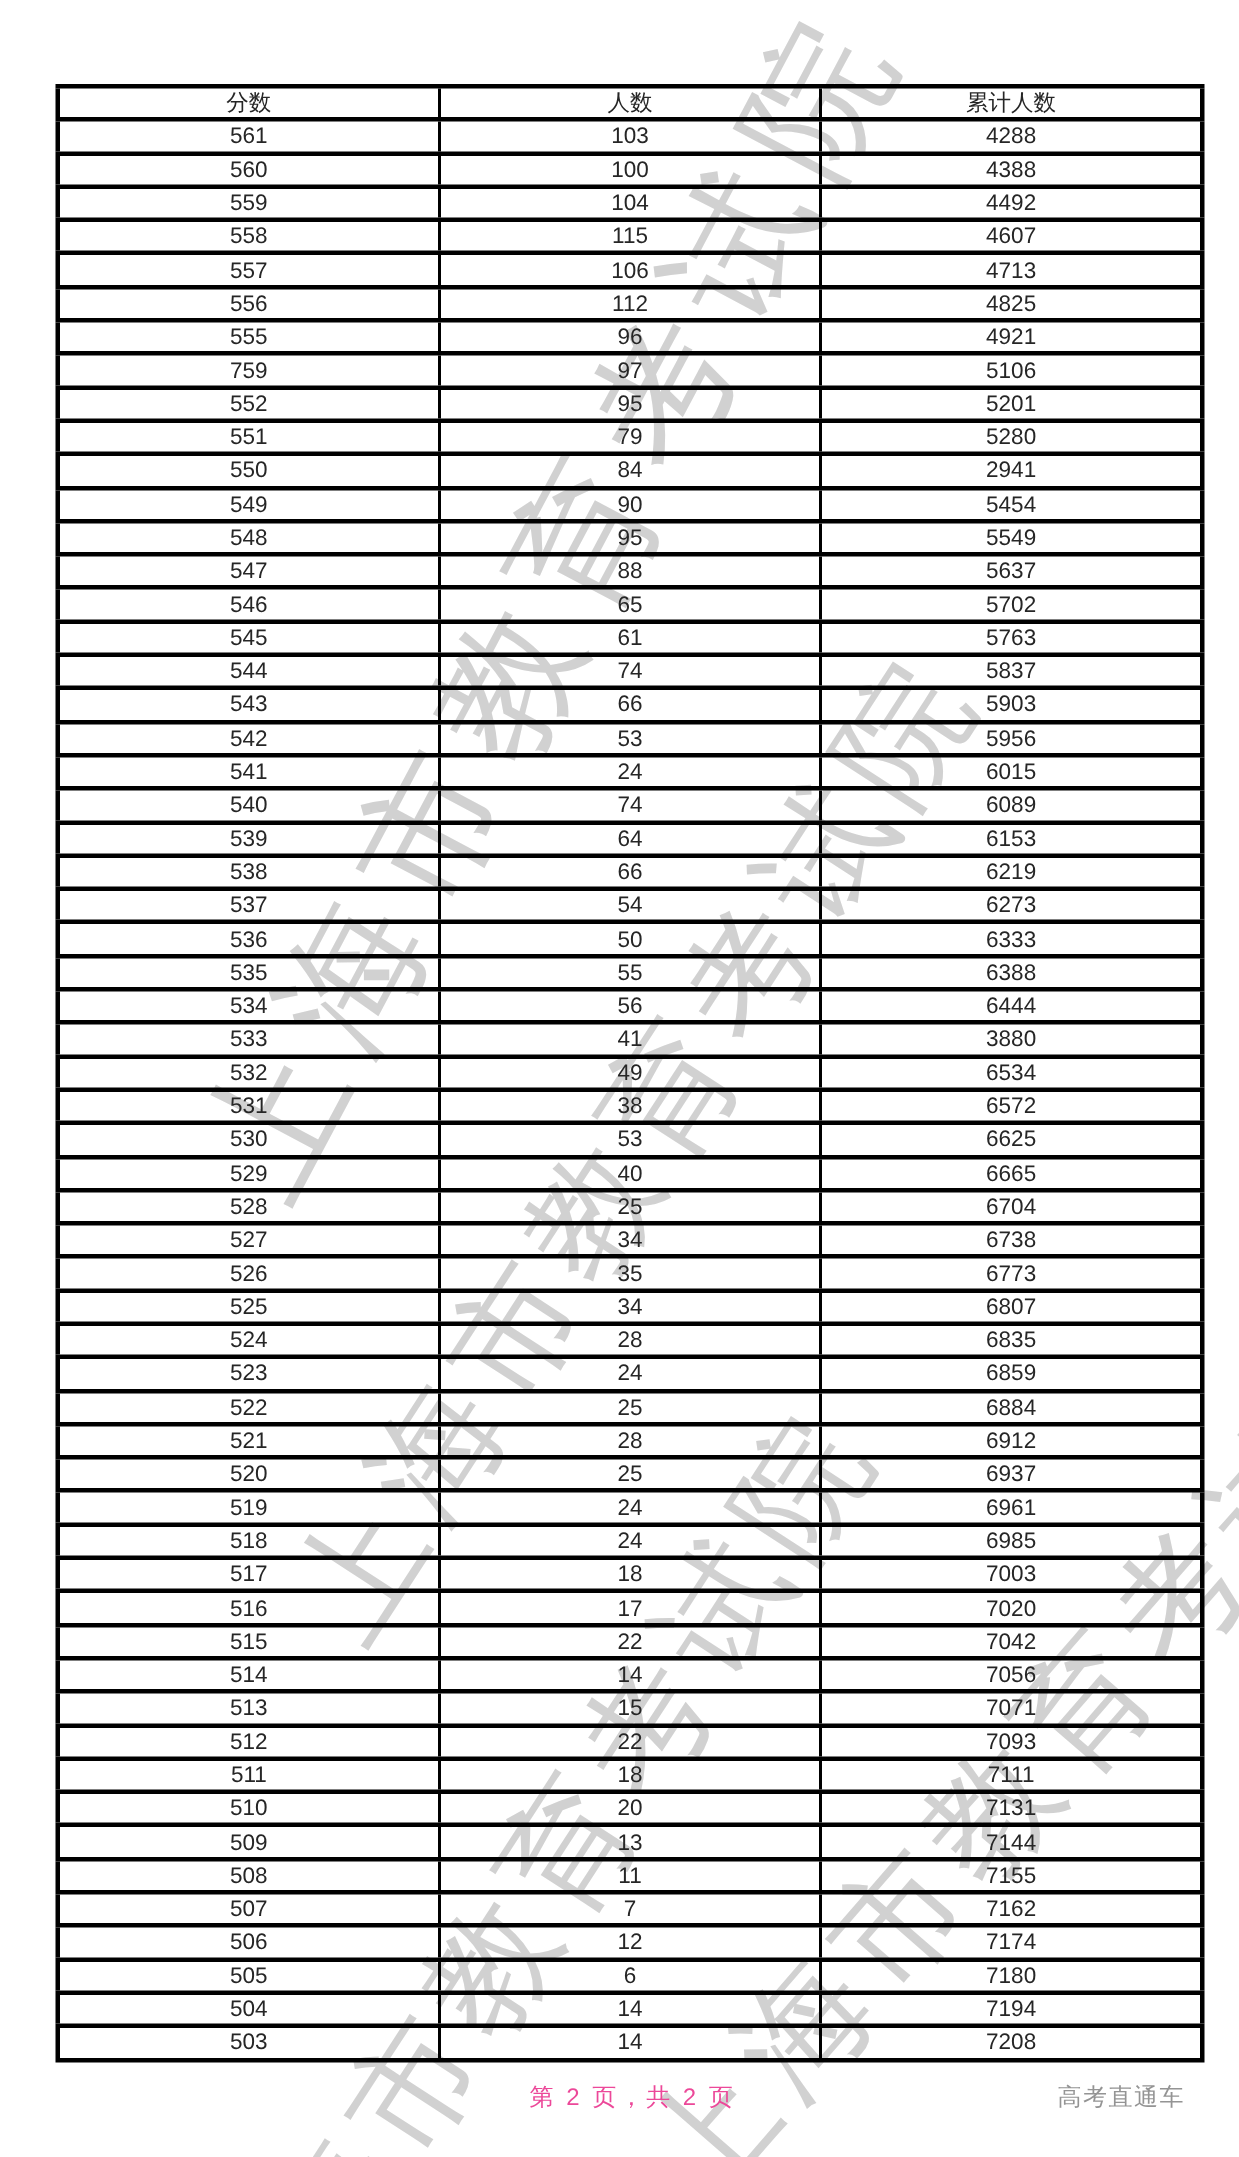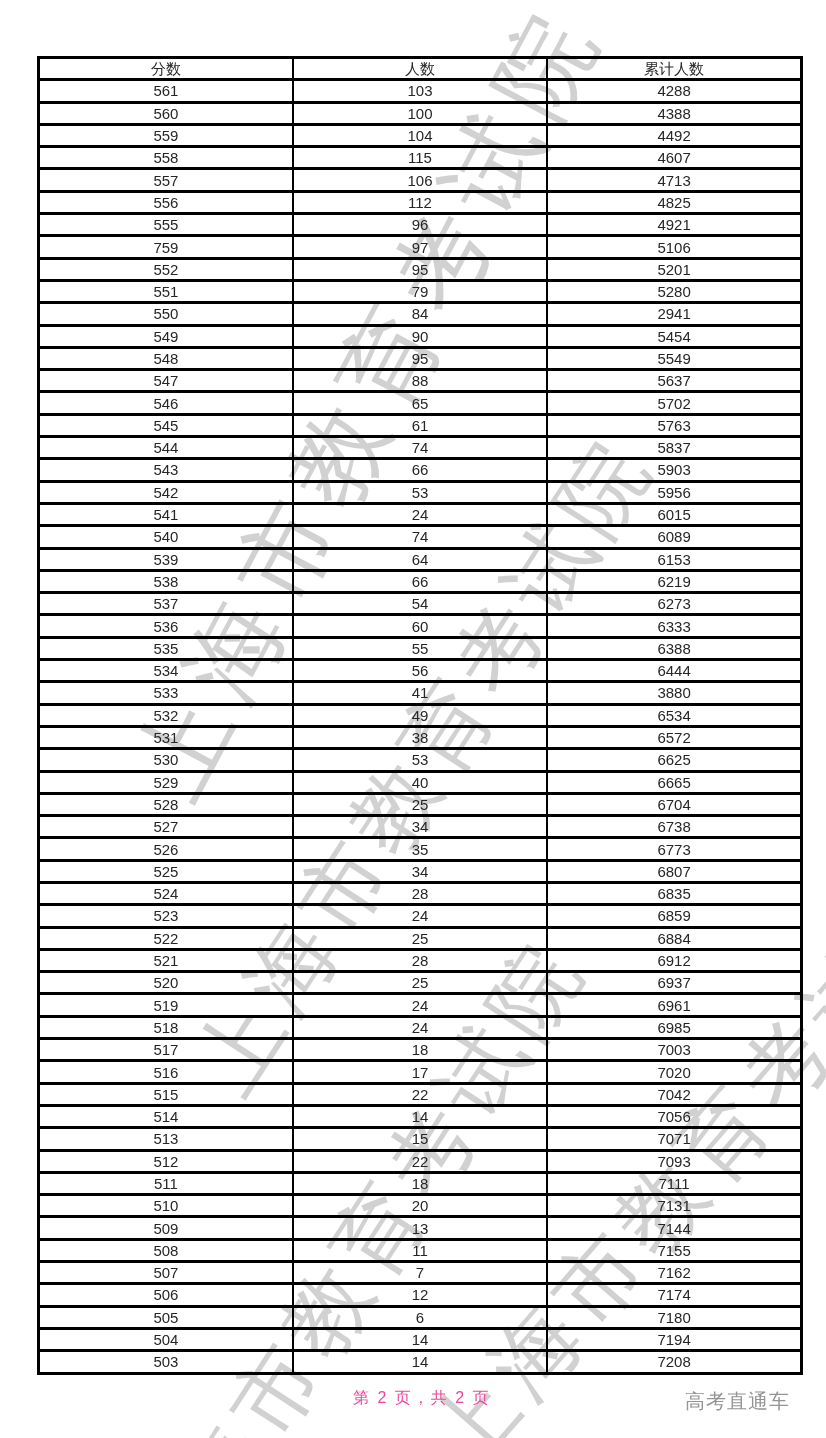--- a/index.html
+++ b/index.html
@@ -63,21 +63,21 @@
     left: 353px;
     top: 0;
     font-size: 16px;
     color: #ec4899;
     letter-spacing: 2px;
   }
   .brand {
     position: absolute;
     right: 36px;
     top: 0;
-    font-size: 20px;
+    font-size: 16px;
     color: #949494;
     letter-spacing: 1px;
   }
 </style>
 </head>
 <body>
 
 <div class="page">
 
   <div class="watermark-layer">
@@ -211,21 +211,21 @@
           <td>66</td>
           <td>6219</td>
         </tr>
         <tr>
           <td>537</td>
           <td>54</td>
           <td>6273</td>
         </tr>
         <tr>
           <td>536</td>
-          <td>60</td>
+          <td>50</td>
           <td>6333</td>
         </tr>
         <tr>
           <td>535</td>
           <td>55</td>
           <td>6388</td>
         </tr>
         <tr>
           <td>534</td>
           <td>56</td>

